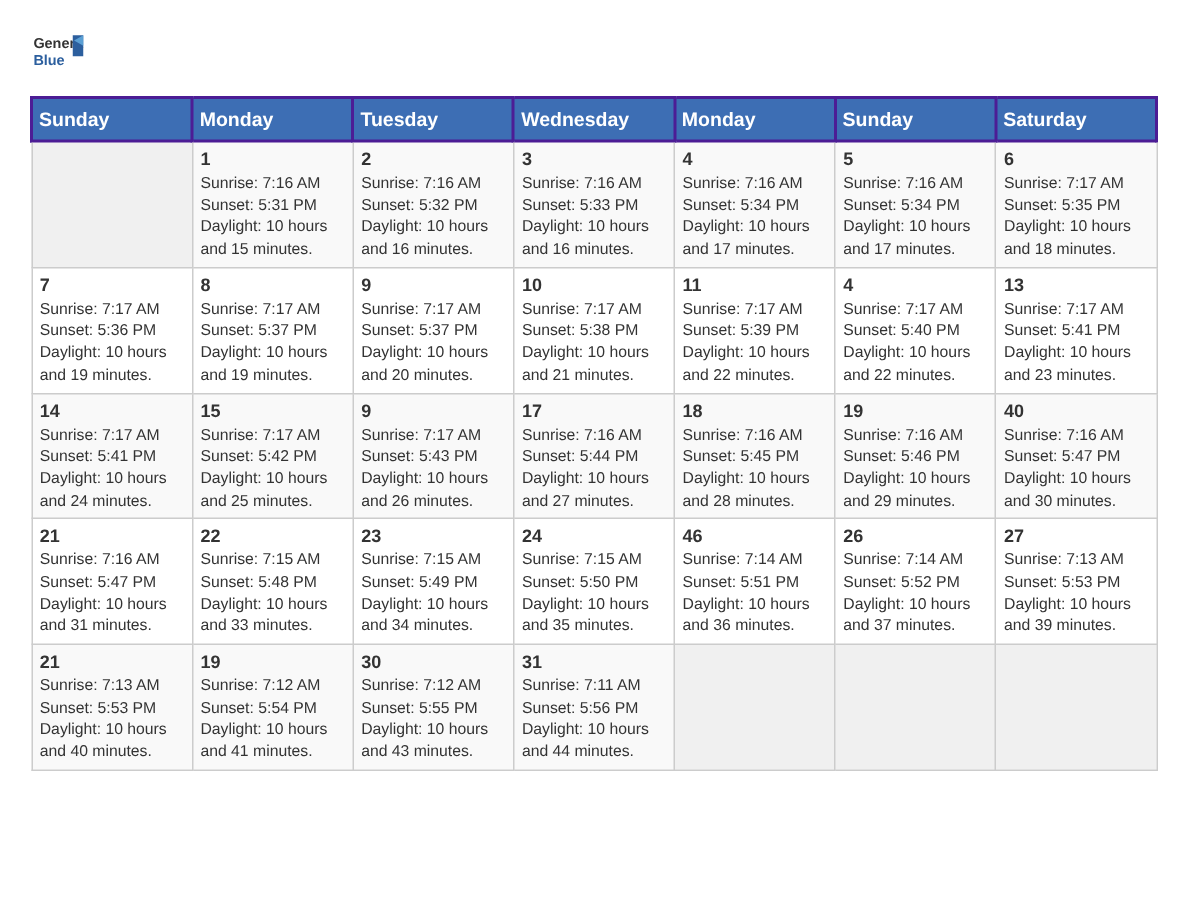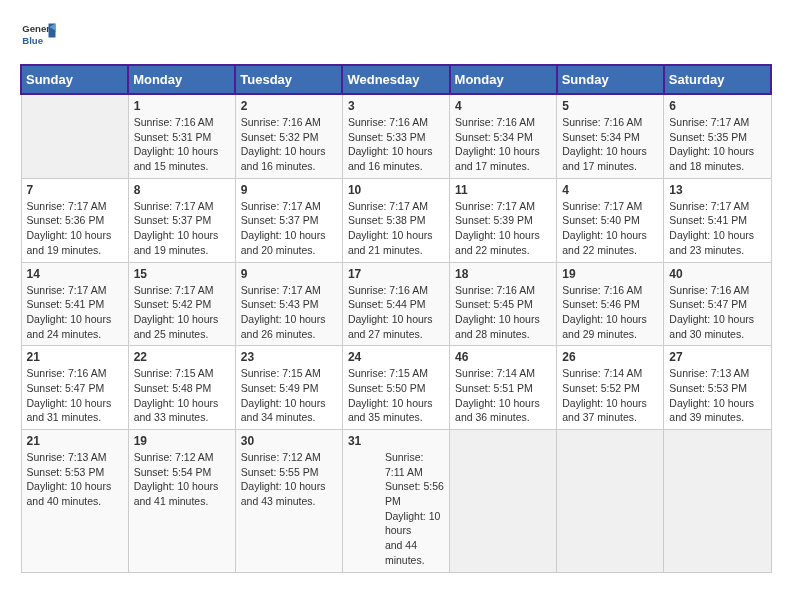--- a/index.html
+++ b/index.html
@@ -323,21 +323,21 @@
         </td>
         <td>
           <div class="day-number">30</div>
           <div class="day-info" style="white-space: pre-line;">Sunrise: 7:12 AM
 Sunset: 5:55 PM
 Daylight: 10 hours
 and 43 minutes.</div>
         </td>
         <td>
           <div class="day-number">31</div>
-          <div class="day-info" style="white-space: pre-line; margin-left: 37px;">Sunrise: 7:11 AM
+          <div class="day-info" style="white-space: pre-line;">Sunrise: 7:11 AM
 Sunset: 5:56 PM
 Daylight: 10 hours
 and 44 minutes.</div>
         </td>
         <td class="empty-cell"></td>
         <td class="empty-cell"></td>
         <td class="empty-cell"></td>
       </tr>
     </tbody>
 </table>

